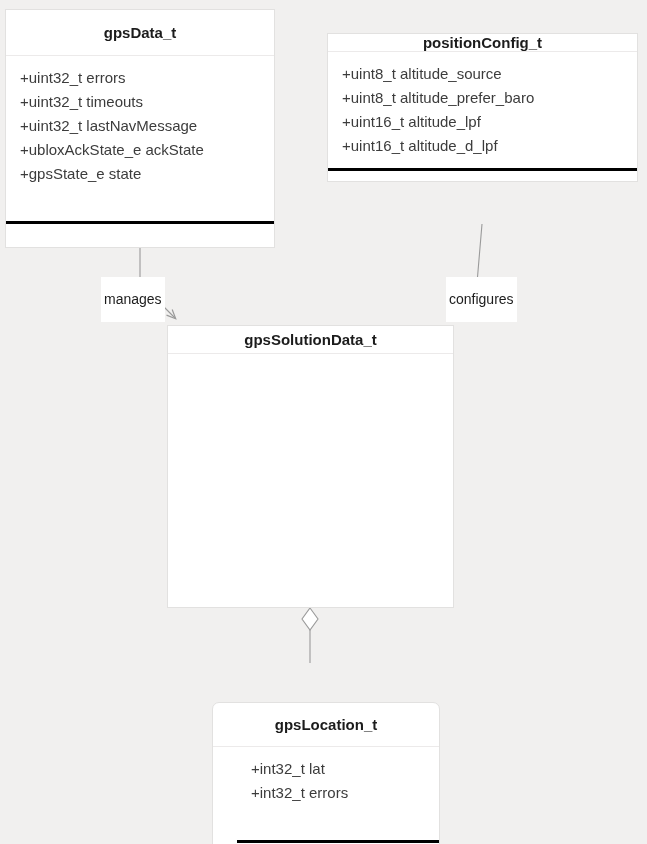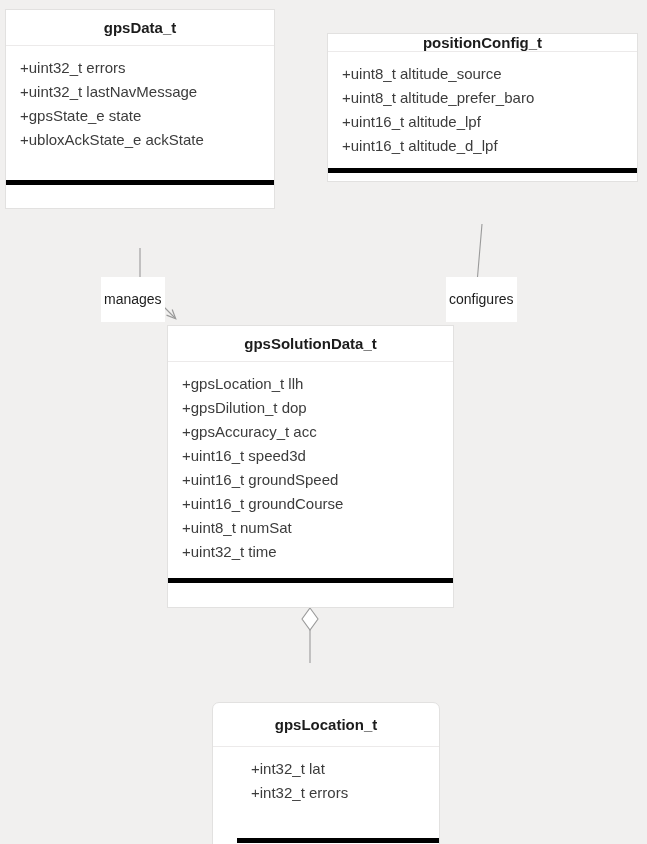--- a/index.html
+++ b/index.html
@@ -41,21 +41,21 @@
     font-size: 15px;
     color: #1c1c1c;
     border-bottom: 1px solid #eceaea;
     box-sizing: border-box;
     display: flex;
     align-items: center;
     justify-content: center;
   }
   .uml-attrs {
     padding: 10px 0 10px 14px;
-    border-bottom: 5px solid #000000;
+    border-bottom: 3px solid #000000;
     box-sizing: border-box;
     flex: 1 1 auto;
   }
   .uml-attr {
     font-size: 15px;
     color: #3c3c3c;
     line-height: 24px;
     white-space: nowrap;
   }
   .uml-methods {
@@ -66,32 +66,32 @@
     position: absolute;
     background: #ffffff;
     font-size: 14px;
     color: #1c1c1c;
     padding: 14px 3px;
     white-space: nowrap;
     line-height: 17px;
   }
 
   
-  #class-gpsData        { left: 5px;   top: 9px;   width: 270px; height: 200px; justify-content: center; }
+  #class-gpsData        { left: 5px;   top: 9px;   width: 270px; height: 239px; justify-content: center; }
   #class-gpsData .uml-header   { height: 46px; }
   #class-gpsData .uml-attrs    { height: 169px; }
   #class-gpsData .uml-methods  { height: 23px; }
 
   #class-positionConfig { left: 327px; top: 33px;  width: 311px; height: 149px; }
   #class-positionConfig .uml-header  { height: 46px; }
   #class-positionConfig .uml-attrs   { height: 121px; }
   #class-positionConfig .uml-methods { height: 23px; }
 
   #class-gpsSolutionData { left: 167px; top: 325px; width: 287px; height: 283px; }
-  #class-gpsSolutionData .uml-header  { height: 36px; }
+  #class-gpsSolutionData .uml-header  { height: 28px; }
   #class-gpsSolutionData .uml-attrs   { height: 214px; }
   #class-gpsSolutionData .uml-methods { height: 24px; }
 
   #class-gpsLocation     { left: 212px; top: 702px; width: 228px; height: 165px; border-radius: 7px; }
   #class-gpsLocation .uml-header  { height: 44px; }
   #class-gpsLocation .uml-attrs   { height: 97px; margin-left: 24px; }
   #class-gpsLocation .uml-methods { height: 23px; }
 
   #label-manages    { left: 101px; top: 277px; }
   #label-configures { left: 446px; top: 277px; }
@@ -113,50 +113,41 @@
     <path d="M 482,224 L 477,283 L 449,318" fill="none" stroke="#9a9a9a" stroke-width="1.1" marker-end="url(#openArrow)"></path>
 
     <path d="M 310,630 L 310,663" fill="none" stroke="#9a9a9a" stroke-width="1.1"></path>
     <polygon points="310,608 318,619 310,630 302,619" fill="#ffffff" stroke="#9a9a9a" stroke-width="1.1"></polygon>
   </svg>
 
   <div class="uml-class" id="class-gpsData">
     <div class="uml-header">gpsData_t</div>
     <div class="uml-attrs">
       <div class="uml-attr">+uint32_t errors</div>
+      <div class="uml-attr">+uint32_t timeouts</div>
       <div class="uml-attr">+uint32_t lastNavMessage</div>
+      <div class="uml-attr">+ubloxAckState_e ackState</div>
       <div class="uml-attr">+gpsState_e state</div>
-      <div class="uml-attr">+ubloxAckState_e ackState</div>
     </div>
     <div class="uml-methods"></div>
   </div>
 
   <div class="uml-class" id="class-positionConfig">
     <div class="uml-header">positionConfig_t</div>
     <div class="uml-attrs">
       <div class="uml-attr">+uint8_t altitude_source</div>
       <div class="uml-attr">+uint8_t altitude_prefer_baro</div>
       <div class="uml-attr">+uint16_t altitude_lpf</div>
       <div class="uml-attr">+uint16_t altitude_d_lpf</div>
     </div>
     <div class="uml-methods"></div>
   </div>
 
   <div class="uml-class" id="class-gpsSolutionData">
     <div class="uml-header">gpsSolutionData_t</div>
-    <div class="uml-attrs">
-      <div class="uml-attr">+gpsLocation_t llh</div>
-      <div class="uml-attr">+gpsDilution_t dop</div>
-      <div class="uml-attr">+gpsAccuracy_t acc</div>
-      <div class="uml-attr">+uint16_t speed3d</div>
-      <div class="uml-attr">+uint16_t groundSpeed</div>
-      <div class="uml-attr">+uint16_t groundCourse</div>
-      <div class="uml-attr">+uint8_t numSat</div>
-      <div class="uml-attr">+uint32_t time</div>
-    </div>
     <div class="uml-methods"></div>
   </div>
 
   <div class="uml-class" id="class-gpsLocation">
     <div class="uml-header">gpsLocation_t</div>
     <div class="uml-attrs">
       <div class="uml-attr">+int32_t lat</div>
       <div class="uml-attr">+int32_t errors</div>
     </div>
     <div class="uml-methods"></div>

